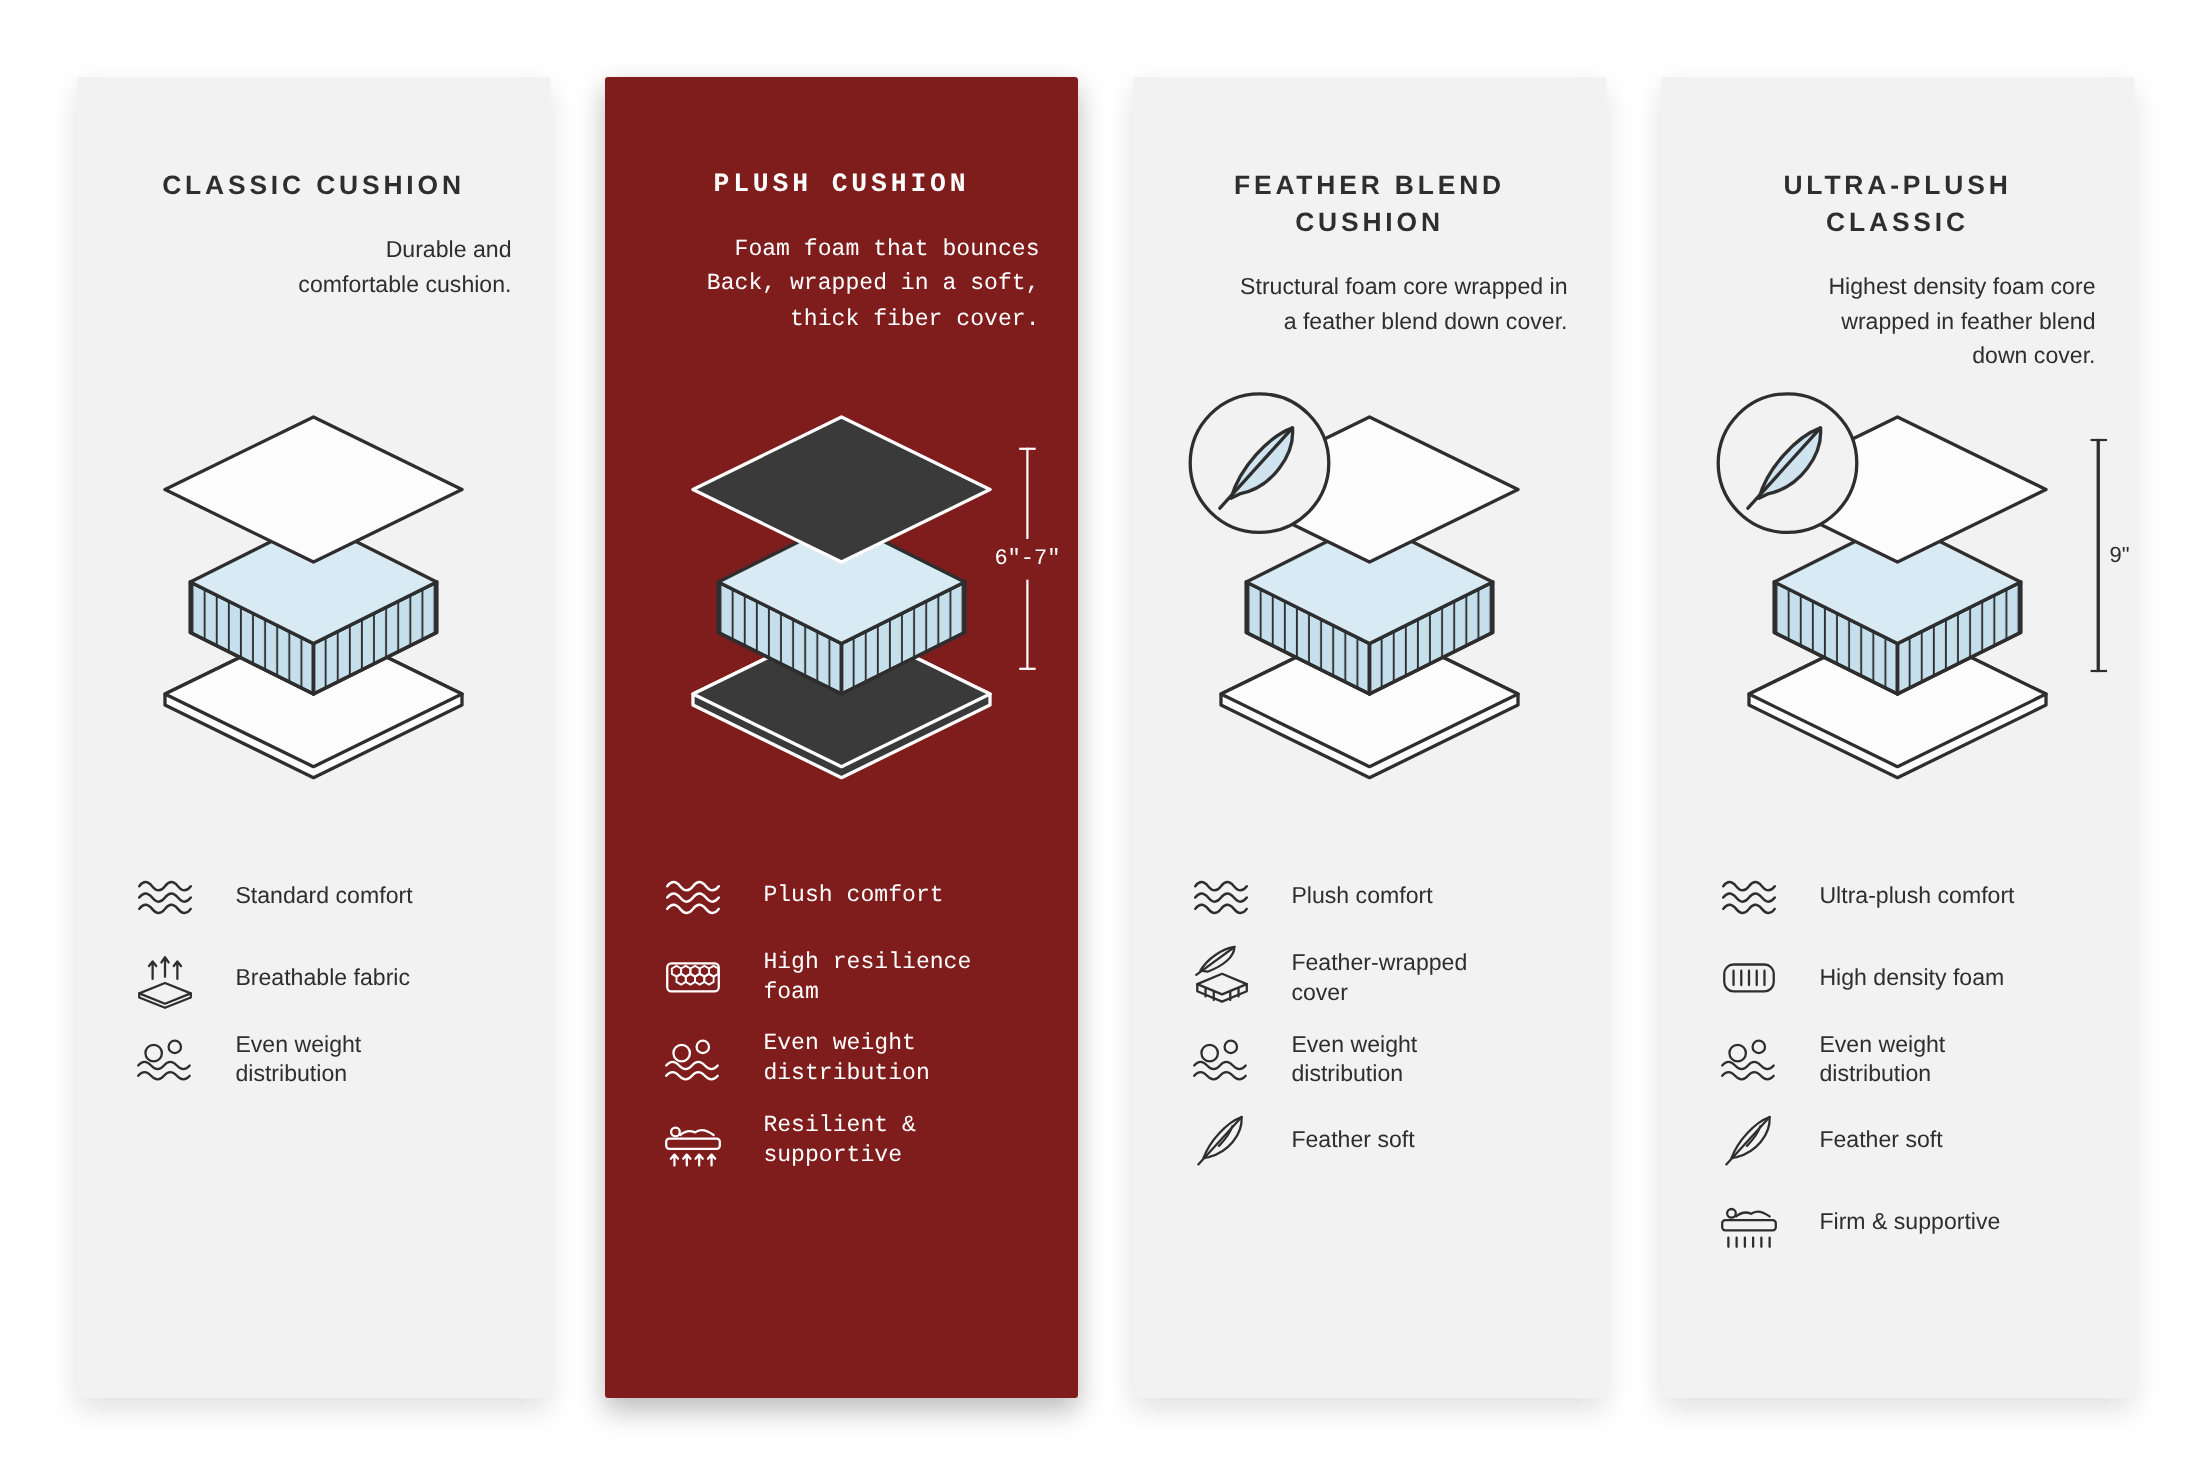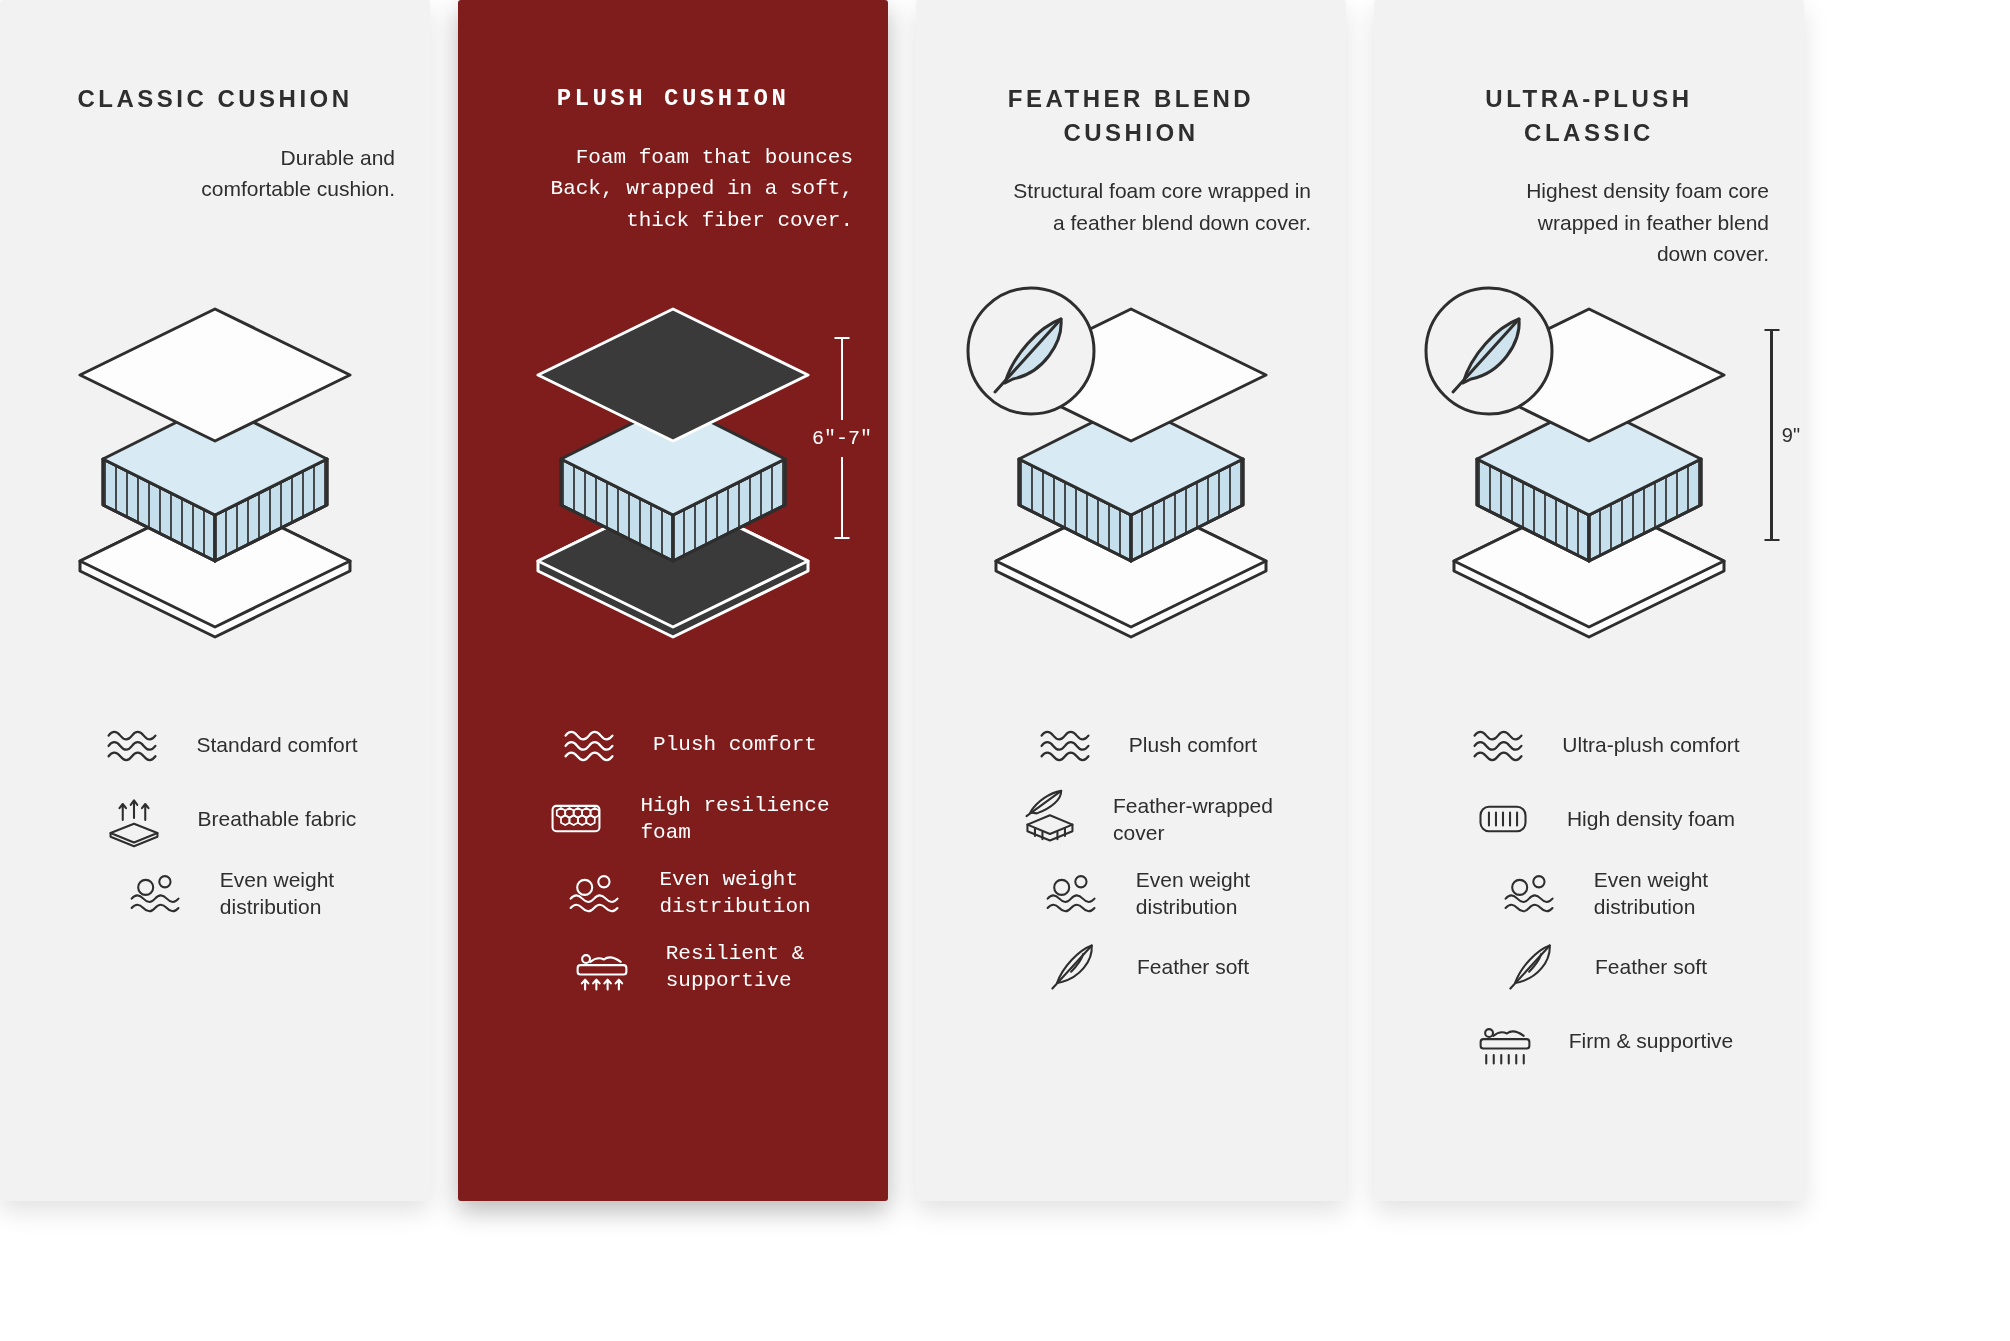--- a/index.html
+++ b/index.html
@@ -1,17 +1,17 @@
 <!DOCTYPE html>
 <html><head>
 <meta charset="utf-8">
 <style>
   * { margin:0; padding:0; box-sizing:border-box; }
   html,body { width:2010px; height:1341px; background:#ffffff; font-family:"Liberation Sans", sans-serif; overflow:hidden; }
-  .board { display:flex; gap:28px; }
+  .board { display:flex; gap:50px; padding:70px; }
 
   .card { width:430px; height:1201px; border-radius:3px; position:relative; }
   .card.light { background:#f2f2f2; color:#2e2e2e; box-shadow:0 10px 26px rgba(0,0,0,0.12);
                 --card-bg:#f2f2f2; --sheet-fill:#fdfdfd; --sheet-stroke:#2e2e2e; }
   .card.dark  { background:#7f1d1d; color:#ffffff; box-shadow:0 10px 26px rgba(0,0,0,0.28);font-family:Liberation Mono, monospace;
                 --card-bg:#3a3a3a; --sheet-fill:#3a3a3a; --sheet-stroke:#ffffff; }
 
   .head { height:265px; padding-top:82px; }
   .title { text-align:center; font-size:24px; font-weight:bold; letter-spacing:3.5px;
            line-height:1.4; white-space:pre-line; }
@@ -28,21 +28,21 @@
                  width:15px; height:2.4px; background:currentColor; }
   .seg.top::before { top:0; } .seg.bottom::before { bottom:0; }
   .mlabel { font-size:20px; padding:7px 0; white-space:nowrap; }
   .measure.side { top:64px; right:4px; height:212px; display:flex; align-items:center; gap:9px; }
   .measure.side .vline { width:2.4px; height:100%; background:currentColor; position:relative; }
   .vline::before,.vline::after { content:""; position:absolute; left:50%; transform:translateX(-50%);
                  width:15px; height:2.4px; background:currentColor; }
   .vline::before { top:0; } .vline::after { bottom:0; }
 
   .features { list-style:none; margin-top:30px; padding:0 20px 0 50px;
-              display:flex; flex-direction:column; gap:14px;align-items:center; }
+              display:flex; flex-direction:column; gap:14px; }
   .feature { display:flex; align-items:center; gap:34px; min-height:54px; }
   .ficon { width:60px; height:60px; flex:0 0 60px; color:inherit; }
   .flabel { font-size:21px; line-height:1.3; white-space:pre-line; }
 </style>
 </head>
 <body>
 
 <svg width="0" height="0" style="position:absolute" aria-hidden="true">
   <defs>
     <pattern id="hatch" width="11" height="12" patternUnits="userSpaceOnUse">

